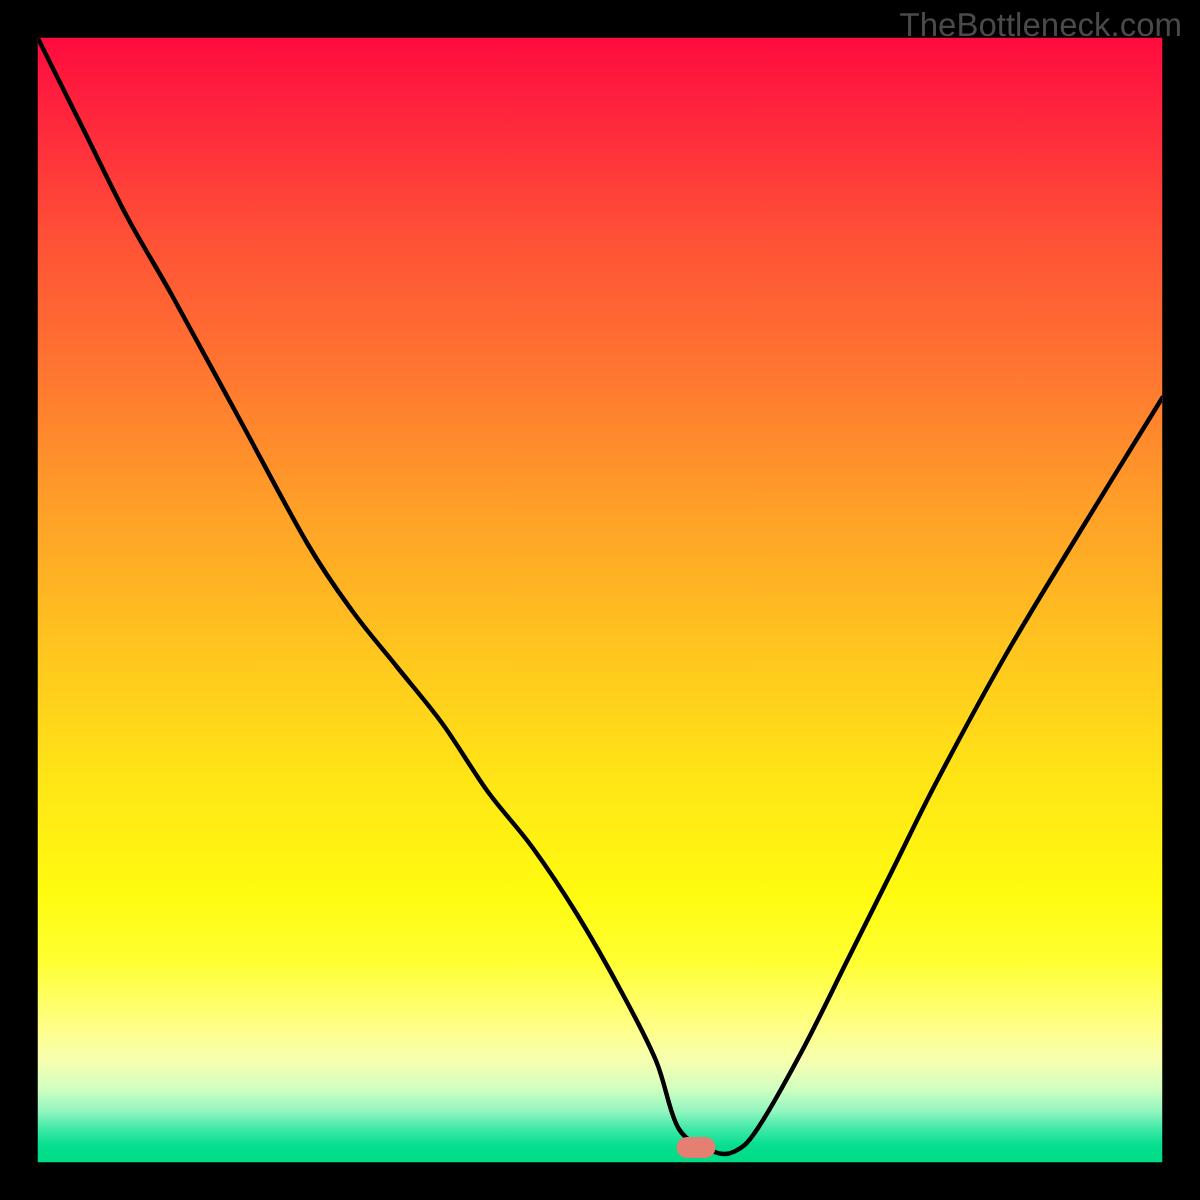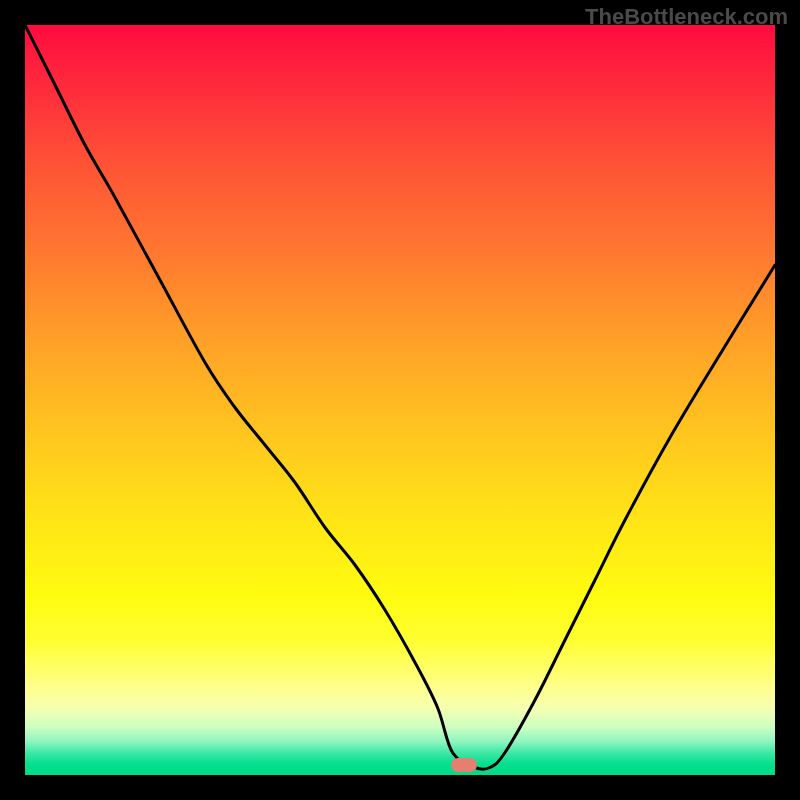--- a/index.html
+++ b/index.html
@@ -16,21 +16,21 @@
     width: 800px;
     height: 800px;
     background: #000;
   }
   .watermark {
     position: absolute;
     top: 4px;
     right: 12px;
     color: #4a4a4a;
     font-size: 22px;
-    font-weight: bold;
+    font-weight: normal;
     letter-spacing: 0px;
     z-index: 10;
     user-select: none;
   }
   .plot-area {
     position: absolute;
     left: 25px;
     top: 25px;
     width: 750px;
     height: 750px;

